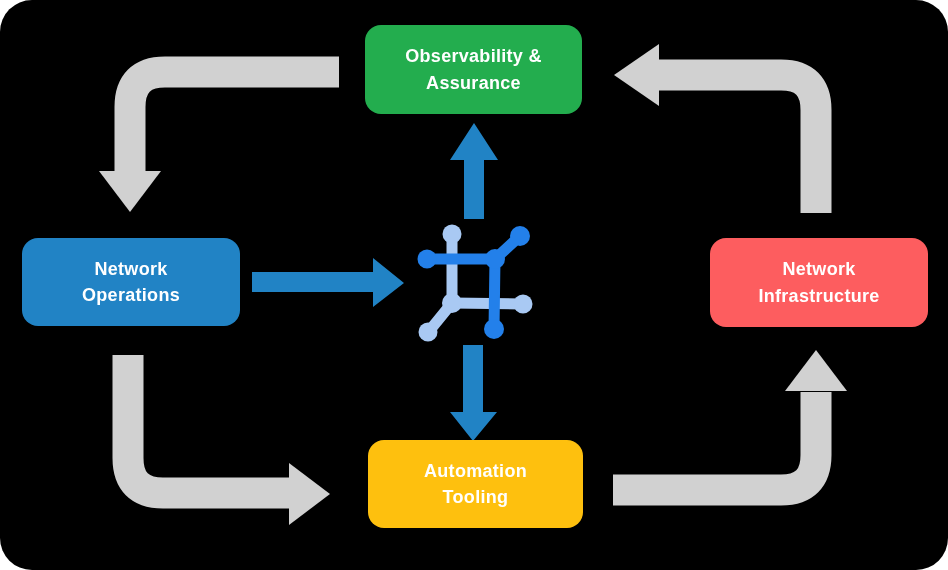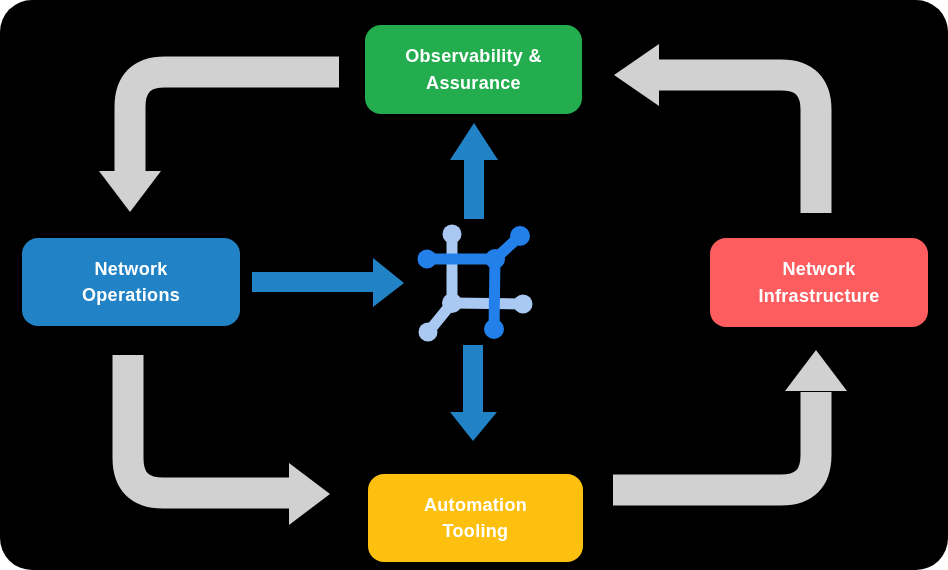--- a/index.html
+++ b/index.html
@@ -31,21 +31,21 @@
     color: #fff;
     font-size: 18px;
     font-weight: 700;
     line-height: 1.45;
     letter-spacing: 0.3px;
     white-space: pre-line;
   }
   .node-observability { left: 365px; top: 25px;  width: 217px; height: 89px; }
   .node-operations    { left: 22px;  top: 238px; width: 218px; height: 88px; }
   .node-infrastructure{ left: 710px; top: 238px; width: 218px; height: 89px; }
-  .node-automation    { left: 368px; top: 474px; width: 215px; height: 88px; }
+  .node-automation    { left: 368px; top: 440px; width: 215px; height: 88px; }
 </style>
 </head>
 <body>
 
 <div class="stage" style="background: rgb(0, 0, 0);">
 
   <svg class="arrow-layer" viewBox="0 0 948 570">
 
     <g>
       <path d="M 339 72 L 165 72 Q 130 72 130 107 L 130 173" fill="none" stroke-width="31" stroke="#d1d1d1"></path>

